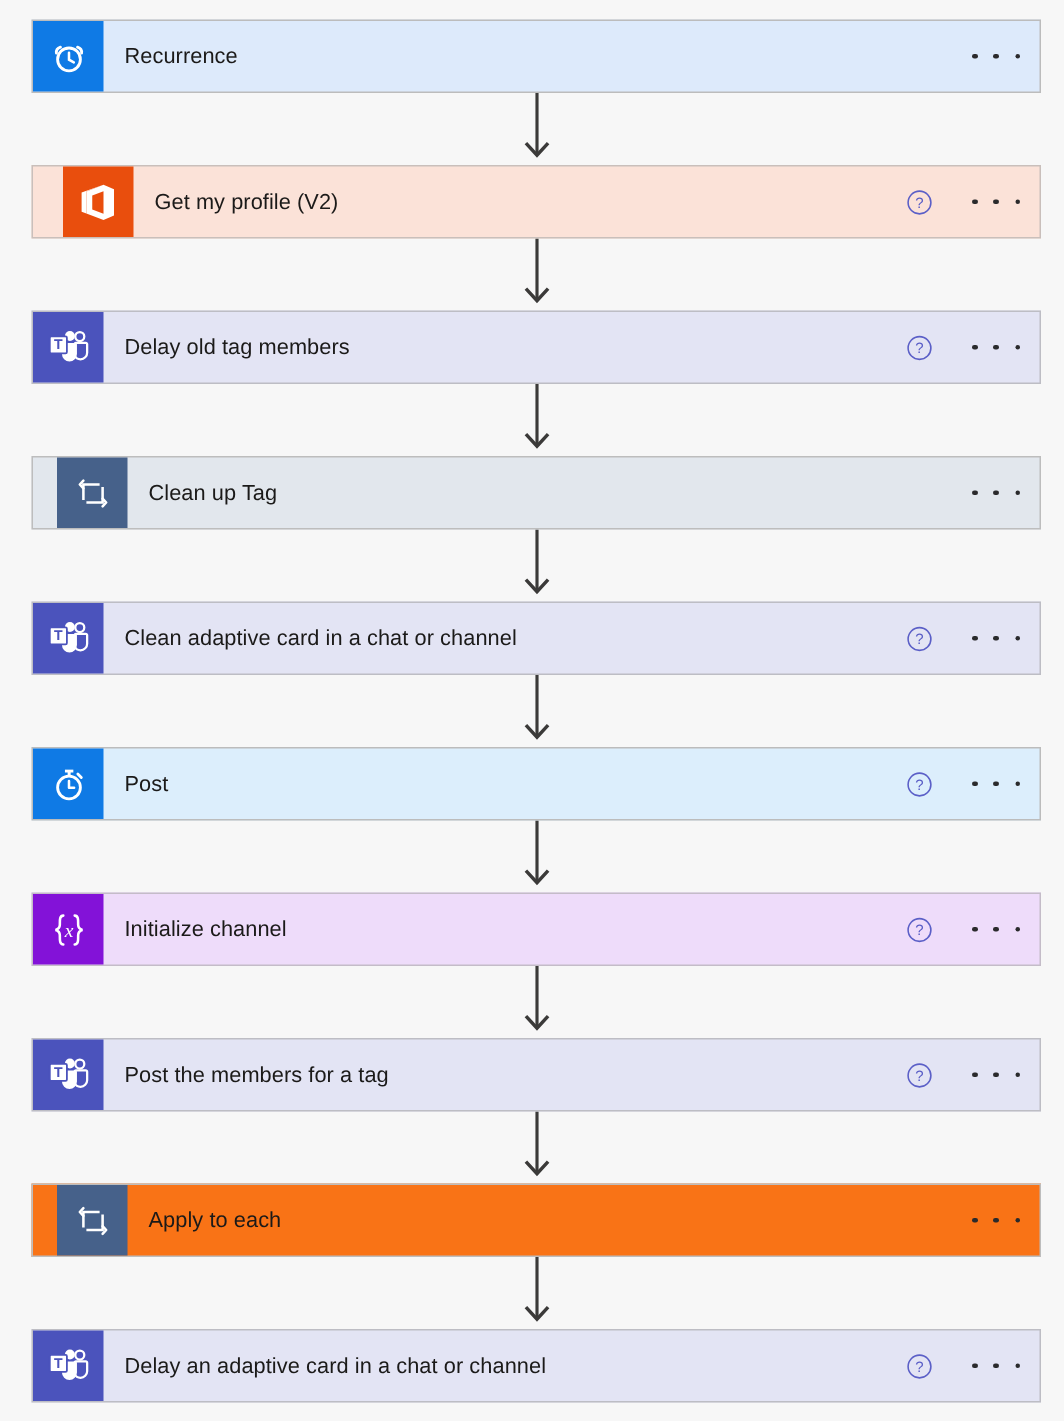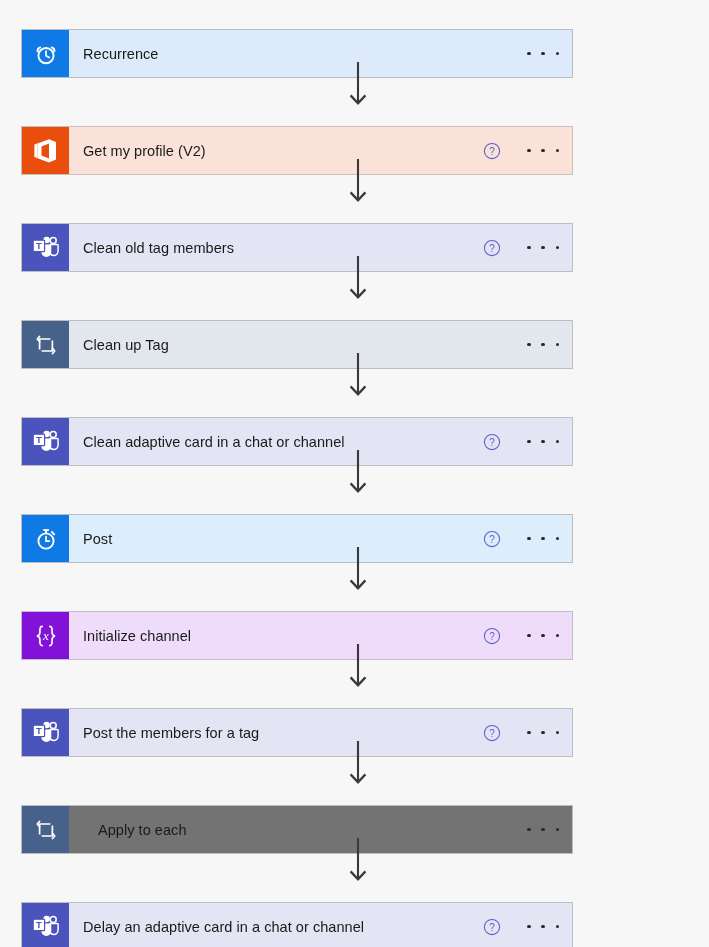--- a/index.html
+++ b/index.html
@@ -19,23 +19,22 @@
   #flow-canvas {
     position: relative;
     width: 709px;
     height: 947px;
   }
 
   
   .node-row {
     position: absolute;
     left: 21px;
-    width: 552px;
+    width: 673px;
     height: 49px;
-    margin-top: 16px;
   }
 
   .node-card {
     position: relative;
     display: flex;
     align-items: stretch;
     height: 49px;
     box-sizing: border-box;
     border: 1px solid #bfbfbf;
     background: #e4e8ee;
@@ -101,21 +100,21 @@
   .t-recurrence .node-icon { background: #0f7ae5; }
   .t-recurrence .node-card { background: #ddeafb; border-color: #bcbcbc; }
 
   .t-office .node-icon { background: #e94e0d; }
   .t-office .node-card { background: #fbe2d8; border-color: #c9bfbb; }
 
   .t-teams .node-icon { background: #4b53bc; }
   .t-teams .node-card { background: #e3e4f4; border-color: #bdbdc4; }
 
   .t-control .node-icon { background: #46618a; }
-  .t-control .node-card { background: #e2e7ed; border-color: #bdbdbd; }
+  .t-control .node-card { background: #e2e7ed; border-color: #bdbdbd; padding-left: 16px; }
 
   .t-delay .node-icon { background: #0f7ae5; }
   .t-delay .node-card { background: #dceefc; border-color: #bcbcbc; }
 
   .t-variable .node-icon { background: #8312d8; }
   .t-variable .node-card { background: #eedcfa; border-color: #c4bcc8; }
 
   
   .connector {
     position: absolute;
@@ -150,21 +149,21 @@
         </div>
       </div>
     </div>
     <div class="connector" style="top: 62px;">
       <svg width="36" height="48" viewBox="0 0 36 48" aria-hidden="true">
     <path d="M18 0 V40" stroke="#3b3a39" stroke-width="2.1" fill="none"></path>
     <path d="M10.6 33.4 L18 41.4 L25.4 33.4" stroke="#3b3a39" stroke-width="2.3" fill="none" stroke-linecap="butt" stroke-linejoin="miter"></path>
   </svg>
     </div>
     <div class="node-row t-office" style="top: 110px;">
-      <div class="node-card" style="background: rgb(251, 226, 216);">
+      <div class="node-card" style="background: rgb(251, 226, 216); padding-left: 20px;">
         <div class="node-icon" style="background: rgb(233, 78, 13);">
           <svg width="27" height="28" viewBox="0 0 27 28" aria-hidden="true">
         <path d="M17.0 2.2 L5.6 6.6 V21.3 L2.4 20.1 V7.4 L17.0 2.2 Z" fill="white"></path>
         <path d="M17.0 2.2 L24.0 5.1 V22.6 L17.0 25.6 L5.6 21.3 V6.6 L17.0 2.2 Z" fill="white"></path>
         <path d="M17.0 6.5 L17.0 21.5 L9.5 18.6 V9.4 Z" fill="#e94e0d"></path>
       </svg>
         </div>
         <div class="node-title">Get my profile (V2)</div>
         <div class="node-actions">
           <span>
@@ -192,21 +191,21 @@
         <div class="node-icon" style="background: rgb(75, 83, 188);">
           <svg width="28" height="26" viewBox="0 0 28 26" aria-hidden="true">
         <circle cx="21.2" cy="5.4" r="3.0" fill="none" stroke="white" stroke-width="1.5"></circle>
         <circle cx="14.6" cy="5.0" r="3.3" fill="white"></circle>
         <path d="M18.6 9.6 H25.2 A0.9 0.9 0 0 1 26.1 10.5 V16.1 A4.4 4.4 0 0 1 21.7 20.5 A4.4 4.4 0 0 1 17.7 17.9 V10.5 A0.9 0.9 0 0 1 18.6 9.6 Z" fill="none" stroke="white" stroke-width="1.5" stroke-linejoin="round"></path>
         <path d="M9.6 9.6 H18.4 A0.9 0.9 0 0 1 19.3 10.5 V17.0 A5.0 5.0 0 0 1 14.3 22.0 A5.0 5.0 0 0 1 9.3 17.0 V10.5 A0.9 0.9 0 0 1 9.6 9.6 Z" fill="white"></path>
         <rect x="1.2" y="5.2" width="11.4" height="11.4" rx="0.9" fill="white" stroke="#4b53bc" stroke-width="1.2"></rect>
         <text x="6.9" y="13.7" font-family="'Liberation Sans', sans-serif" font-size="9.4" font-weight="bold" fill="#4b53bc" text-anchor="middle">T</text>
       </svg>
         </div>
-        <div class="node-title">Clean old tag members</div>
+        <div class="node-title">Delay old tag members</div>
         <div class="node-actions">
           <span>
             <svg class="help-icon" viewBox="0 0 18 18" aria-hidden="true">
     <circle cx="9" cy="9" r="7.6" fill="none" stroke="#5b5fc7" stroke-width="1.05"></circle>
     <text x="9" y="12.6" font-family="'Liberation Sans', sans-serif" font-size="10" fill="#5b5fc7" text-anchor="middle">?</text>
   </svg>
           </span>
           <div class="more-icon" title="More commands">
             <i></i>
             <i></i>
@@ -374,21 +373,21 @@
         </div>
       </div>
     </div>
     <div class="connector" style="top: 741px;">
       <svg width="36" height="48" viewBox="0 0 36 48" aria-hidden="true">
     <path d="M18 0 V40" stroke="#3b3a39" stroke-width="2.1" fill="none"></path>
     <path d="M10.6 33.4 L18 41.4 L25.4 33.4" stroke="#3b3a39" stroke-width="2.3" fill="none" stroke-linecap="butt" stroke-linejoin="miter"></path>
   </svg>
     </div>
     <div class="node-row t-control" style="top: 789px;">
-      <div class="node-card" style="background: #737373; gap: 15px;">
+      <div class="node-card" style="background: #f97316;">
         <div class="node-icon" style="background: rgb(70, 97, 138);">
           <svg width="26" height="26" viewBox="0 0 26 26" aria-hidden="true">
         <path d="M6.6 17.4 V7.0 H17.4" fill="none" stroke="white" stroke-width="1.7"></path>
         <path d="M19.4 8.6 V19.0 H8.6" fill="none" stroke="white" stroke-width="1.7"></path>
         <path d="M6.6 4.4 L4.2 7.0 L6.6 9.6" fill="none" stroke="white" stroke-width="1.7" stroke-linejoin="round" stroke-linecap="round"></path>
         <path d="M19.4 21.6 L21.8 19.0 L19.4 16.4" fill="none" stroke="white" stroke-width="1.7" stroke-linejoin="round" stroke-linecap="round"></path>
       </svg>
         </div>
         <div class="node-title">Apply to each</div>
         <div class="node-actions">

